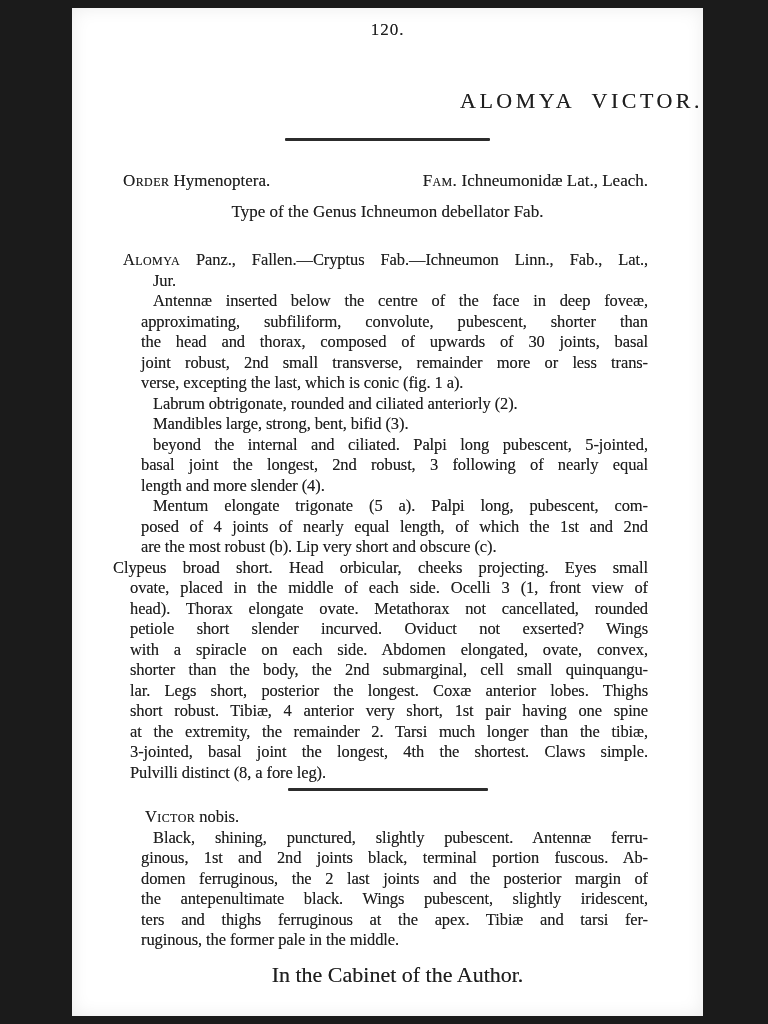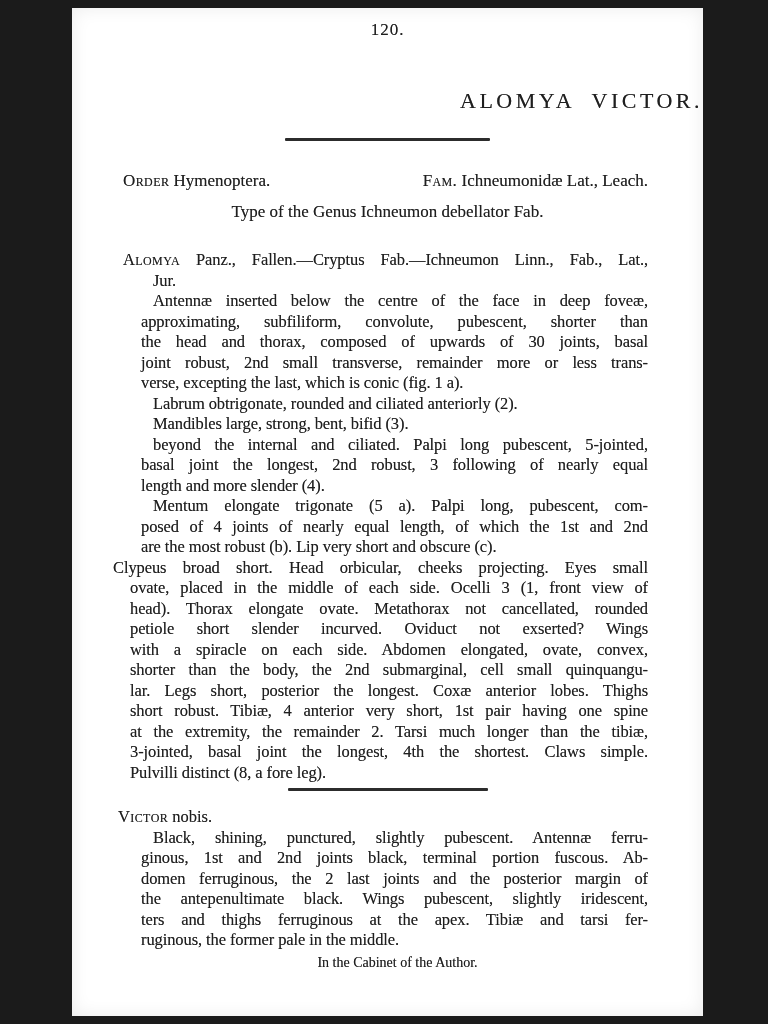--- a/index.html
+++ b/index.html
@@ -64,28 +64,28 @@
     text-align-last:justify;
   }
   .p-genus .line{margin-left:40px;}
   .p-genus .line:first-child{margin-left:10px;}
   .p-std .line{margin-left:28px;}
   .p-std .line:first-child{margin-left:40px;}
   .p-clypeus .line{margin-left:17px;}
   .p-clypeus .line:first-child{margin-left:0;}
   .victor-head{
     margin-top:16px;
-    margin-left:46px;
+    margin-left:73px;
     font-size:16.5px;line-height:20.5px;
   }
   .footer{
-    margin-top:2px;
+    margin-top:14px;
     text-align:center;
     padding-left:20px;
-    font-size:14px;line-height:20px;
+    font-size:22px;line-height:20px;
   }
   .it{}
   .sc{font-variant:small-caps;letter-spacing:0.4px;}
   .ink{text-shadow:0 0 0.4px rgba(25,25,25,0.55);}
 </style>
 </head>
 <body>
 
 <div class="page ink">
 

